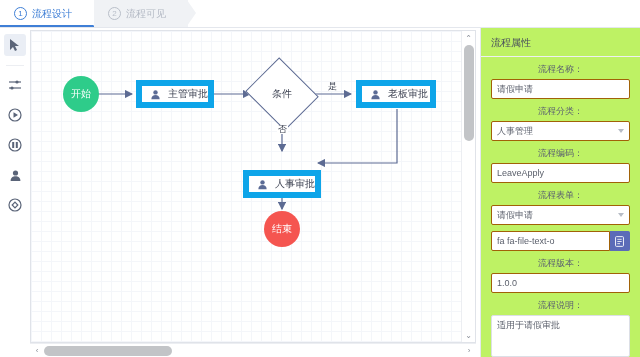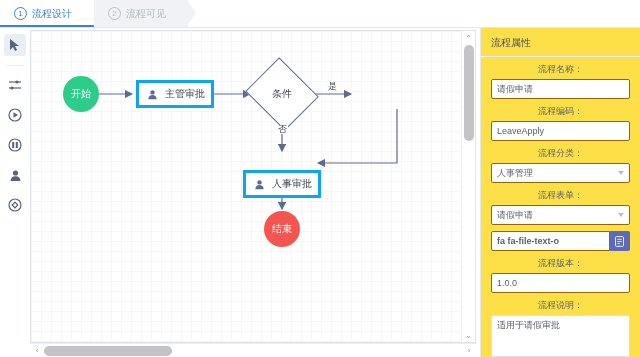--- a/index.html
+++ b/index.html
@@ -84,21 +84,21 @@
       linear-gradient(to right, #f4f6fa 1px, transparent 1px),
       linear-gradient(to bottom, #f4f6fa 1px, transparent 1px),
       linear-gradient(to right, #eef1f7 1px, transparent 1px),
       linear-gradient(to bottom, #eef1f7 1px, transparent 1px);
     background-size: 10px 10px, 10px 10px, 50px 50px, 50px 50px;
   }
   .flow { position:absolute; left:0; top:0; width:432px; height:313px; }
 
   .node {
     position: absolute; background: #ffffff;
-    border: 3px solid #0ea5e9;
+    border: 6px solid #0ea5e9;
     display: flex; align-items: center; gap: 7px;
     padding: 0 8px; height: 28px;
     font-size: 10px; color: #3f4454; white-space: nowrap;
   }
   .node .uicon { color:#5b6b95; display:flex; flex:0 0 auto; }
 
   .circ {
     position: absolute; border-radius: 50%;
     display: flex; align-items: center; justify-content: center;
     font-size: 10px; color: #ffffff;
@@ -138,42 +138,42 @@
     background: #ffffff; border-top: 1px solid #eceef2;
     display: flex; align-items: center;
   }
   .hsb .arr { width:14px; height:14px; display:flex; align-items:center; justify-content:center; color:#8a8f99; font-size:8px; flex:0 0 auto;}
   .hsb .track { position:relative; flex:1 1 auto; height:14px; }
   .hsb .thumb { position:absolute; top:2px; left:0; width:128px; height:10px; background:#c2c4c7; border-radius:5px; }
 
   
   .panel {
     position: absolute; right: 0; top: 28px; width: 160px; height: 329px;
-    background: #fde047; border-left: 1px solid #e4e7ed;
+    background: #bef264; border-left: 1px solid #e4e7ed;
     padding: 0; overflow: hidden;
   }
   .panel-title {
     font-size: 10px; color: #4a4f5c; padding: 8px 10px 6px 10px;
     border-bottom: 1px solid #eef0f3;
   }
   .panel-body { padding: 6px 10px 0 10px; }
   .fld { margin-bottom: 6px; }
   .fld-lab { font-size: 9px; color: #5c6270; margin-bottom: 3px; text-align: center; }
   .inp {
     width: 100%; height: 20px; border: 1px solid #a16207; border-radius: 2px;
     font-size: 9px; color: #5a5f6b; padding: 0 5px; background: #fff;
     display: flex; align-items: center; white-space: nowrap; overflow: hidden;
   }
   .sel-inp { position: relative; padding-right: 16px; }
   .caret {
     position: absolute; right: 5px; top: 50%; transform: translateY(-50%);
     width:0; height:0; border-left:3px solid transparent; border-right:3px solid transparent;
     border-top:4px solid #b7bcc6;
   }
-  .icon-row { display: flex; align-items: flex-start; font-weight: bold; }
+  .icon-row { display: flex; align-items: flex-start; }
   .icon-row .inp { border-top-right-radius:0; border-bottom-right-radius:0; flex:1 1 auto; }
   .icon-btn {
     width: 20px; height: 20px; flex: 0 0 auto;
     background: #5b6bb8; border: 1px solid #5b6bb8; border-left: none;
     border-top-right-radius: 2px; border-bottom-right-radius: 2px;
     display: flex; align-items: center; justify-content: center; color: #fff;
   }
   .ta {
     width: 100%; height: 42px; border: 1px solid #dcdfe6; border-radius: 2px;
     font-size: 9px; color: #5a5f6b; padding: 4px 5px; background: #fff;
@@ -283,20 +283,29 @@
 
       <div class="diamond" style="left:223px; top:39px; width:56px; height:48px;">
         <span class="dshape"></span>
         <span class="dtext">条件</span>
       </div>
 
       <div class="edge-lbl" style="left:296px; top:51px;">是</div>
 
       <div class="edge-lbl" style="left:246px; top:94px;">否</div>
 
+      <div class="node" style="left:325px; top:49px; width:80px;">
+        <span class="uicon">
+          <svg width="11" height="11" viewBox="0 0 13 13">
+            <circle cx="6.5" cy="4" r="2.6" fill="#5b6b95"></circle>
+            <path d="M1.6 12 C1.6 8.6 4 7.2 6.5 7.2 C9 7.2 11.4 8.6 11.4 12 Z" fill="#5b6b95"></path>
+          </svg>
+        </span>
+        <span>老板审批</span>
+      </div>
 
       <div class="node" style="left:212px; top:119px; width:78px;margin-top:20px;">
         <span class="uicon">
           <svg width="11" height="11" viewBox="0 0 13 13">
             <circle cx="6.5" cy="4" r="2.6" fill="#5b6b95"></circle>
             <path d="M1.6 12 C1.6 8.6 4 7.2 6.5 7.2 C9 7.2 11.4 8.6 11.4 12 Z" fill="#5b6b95"></path>
           </svg>
         </span>
         <span>人事审批</span>
       </div>
@@ -327,30 +336,30 @@
   <div class="panel">
     <div class="panel-title">流程属性</div>
     <div class="panel-body">
 
       <div class="fld">
         <div class="fld-lab">流程名称：</div>
         <div class="inp">请假申请</div>
       </div>
 
       <div class="fld">
-        <div class="fld-lab">流程编码：</div>
-        <div class="inp">LeaveApply</div>
-      </div>
-
-      <div class="fld">
         <div class="fld-lab">流程分类：</div>
         <div class="inp sel-inp">
           <span>人事管理</span>
           <span class="caret"></span>
         </div>
+      </div>
+
+      <div class="fld">
+        <div class="fld-lab">流程编码：</div>
+        <div class="inp">LeaveApply</div>
       </div>
 
       <div class="fld">
         <div class="fld-lab">流程表单：</div>
         <div class="inp sel-inp">
           <span>请假申请</span>
           <span class="caret"></span>
         </div>
       </div>
 

